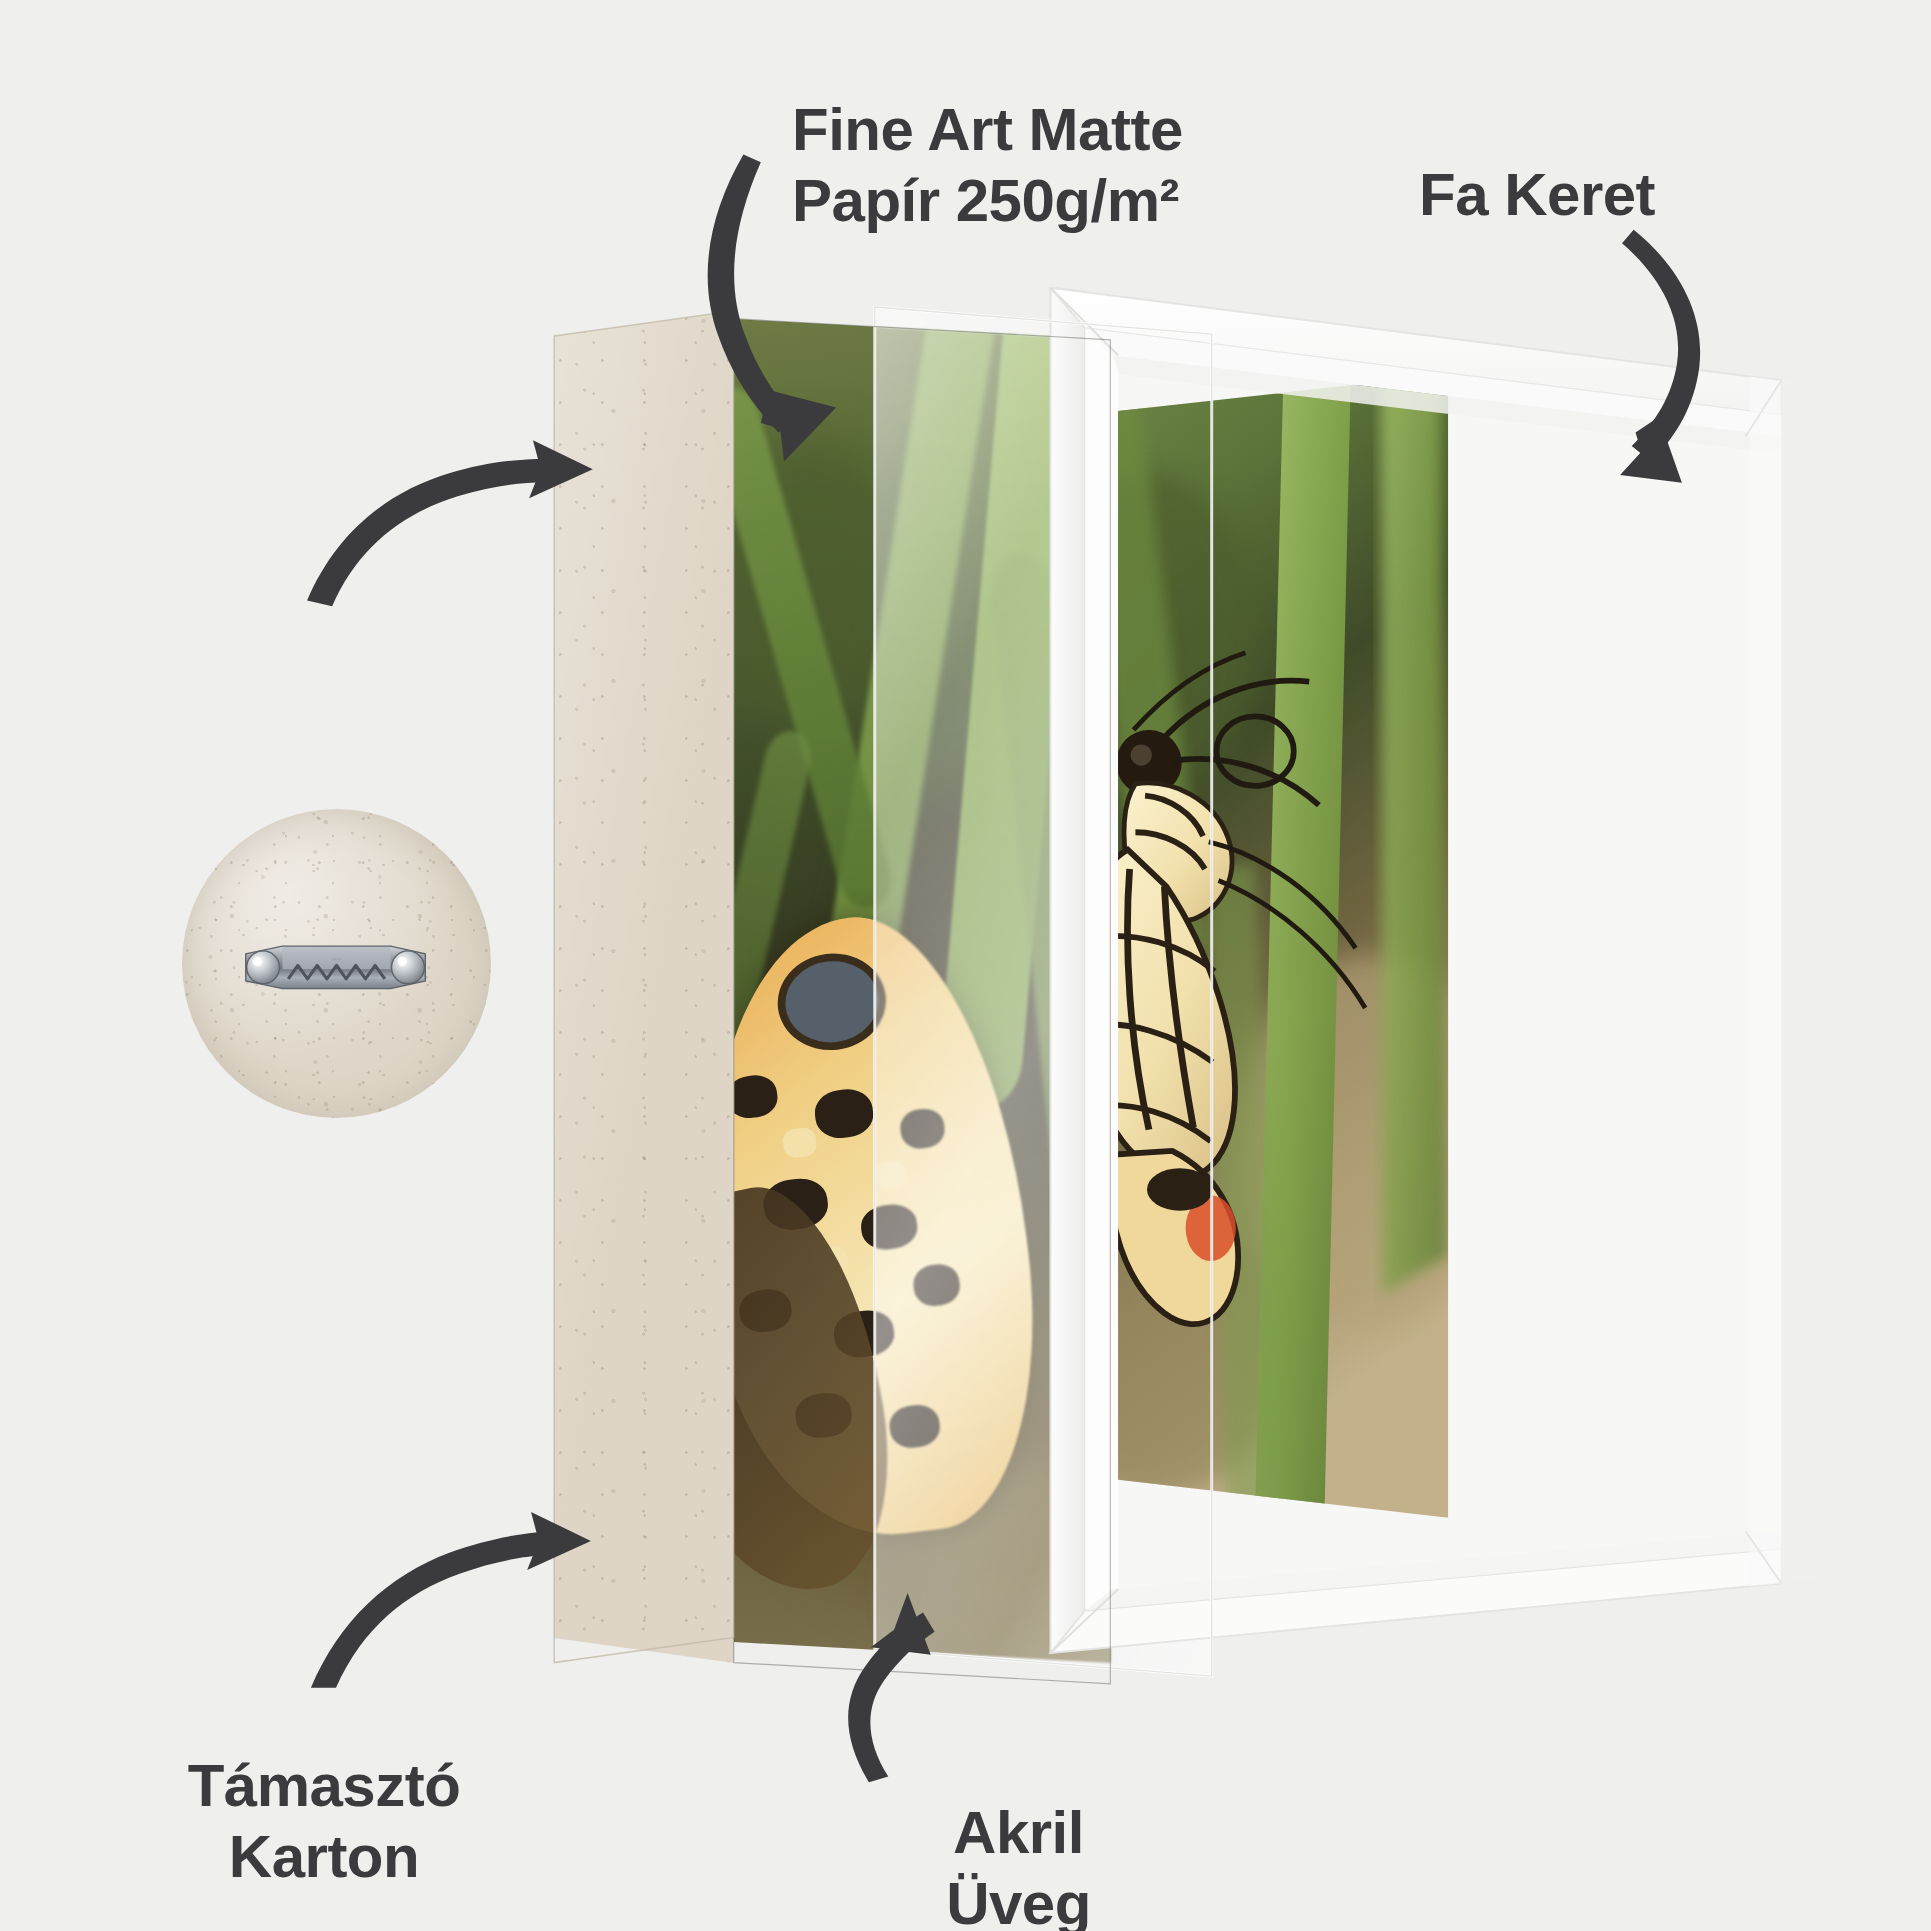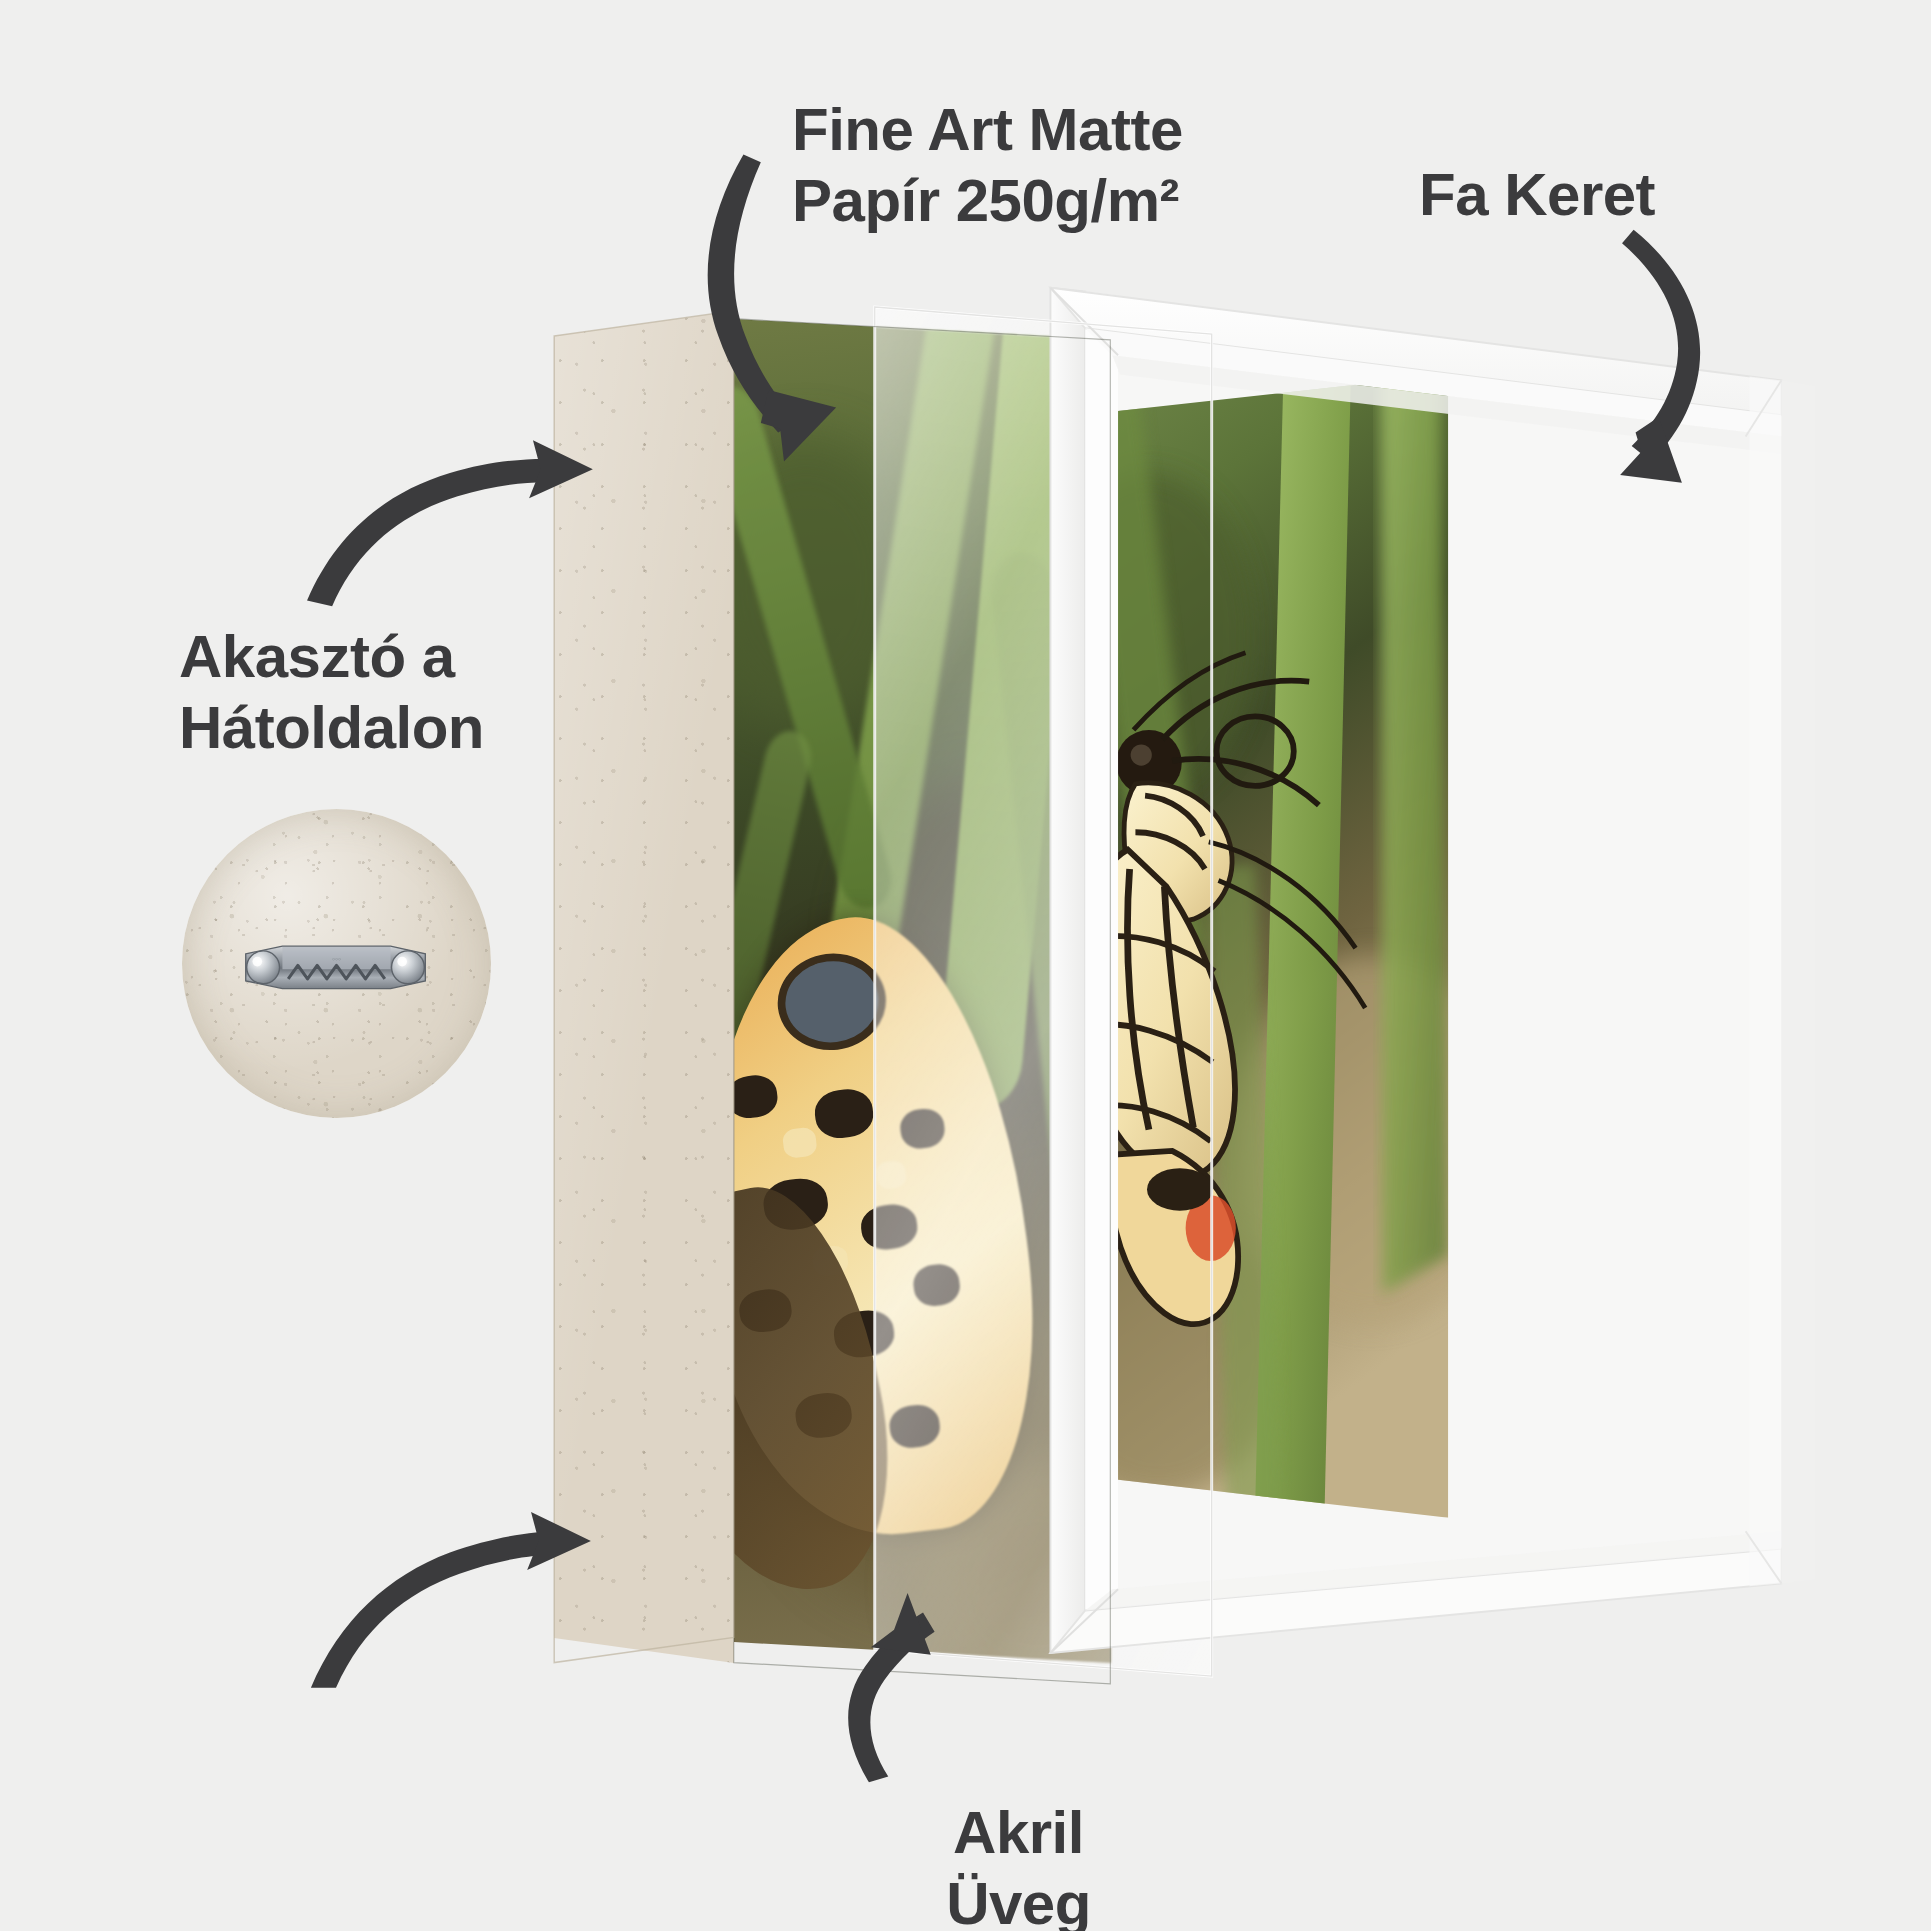--- a/index.html
+++ b/index.html
@@ -369,21 +369,21 @@
 
       <text x="160" y="158" font-family="Liberation Sans, sans-serif" font-size="9" fill="#5d636a" opacity=".5" text-anchor="middle">◦◦◦</text>
     </svg>
   </div>
 
   <div class="label lbl-paper">Fine Art Matte
 Papír 250g/m²</div>
 
   <div class="label lbl-frame">Fa Keret</div>
 
-  <div class="label lbl-hanger">Akasztó a
-Hátoldalon</div>
-
+
+  <div class="label lbl-card">Támasztó
+Karton</div>
 
   <div class="label lbl-acryl">Akril
 Üveg</div>
 
 </div>
 
 
 </body></html>

